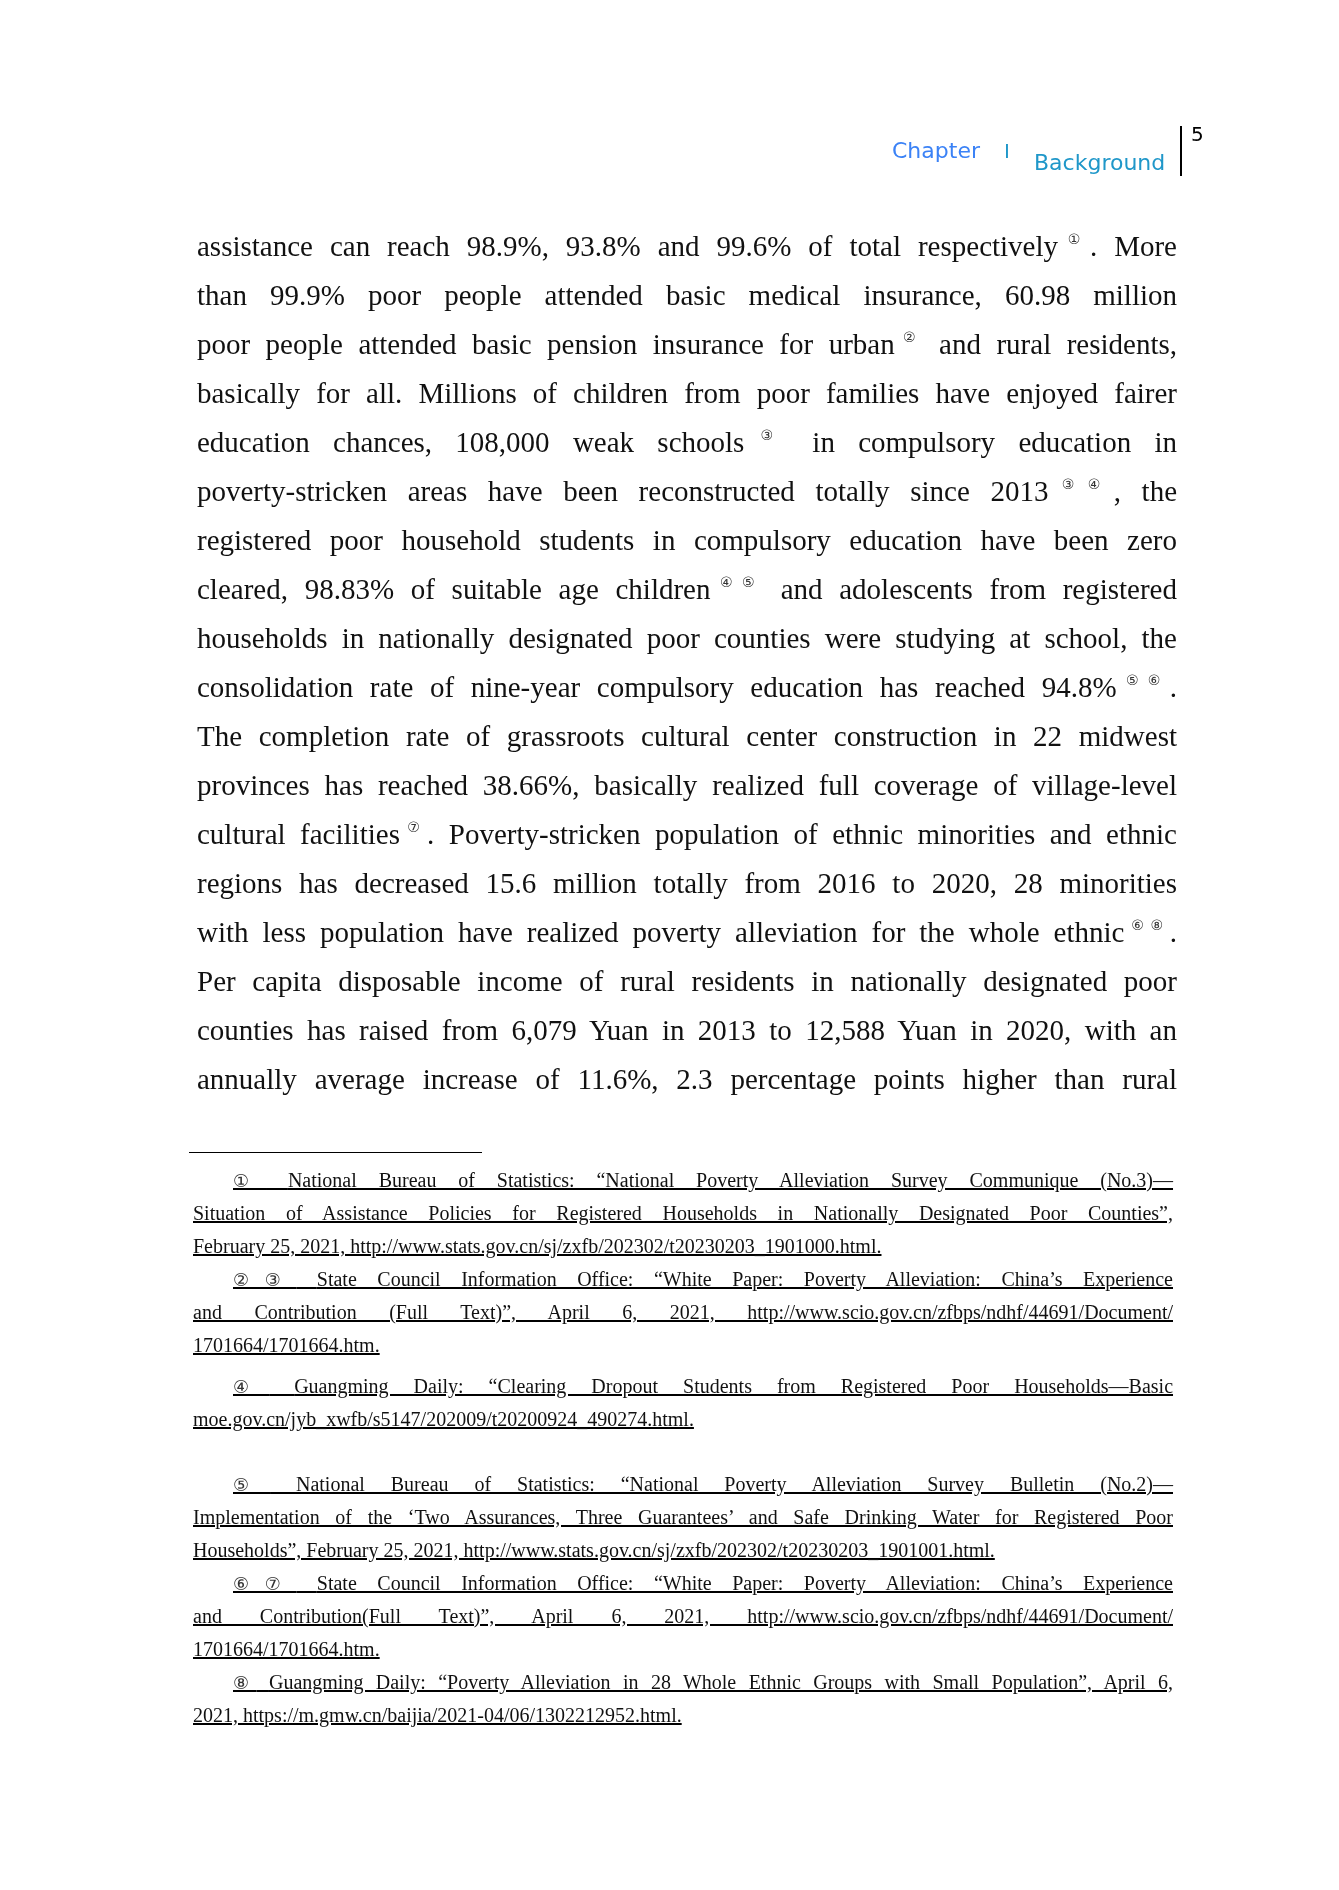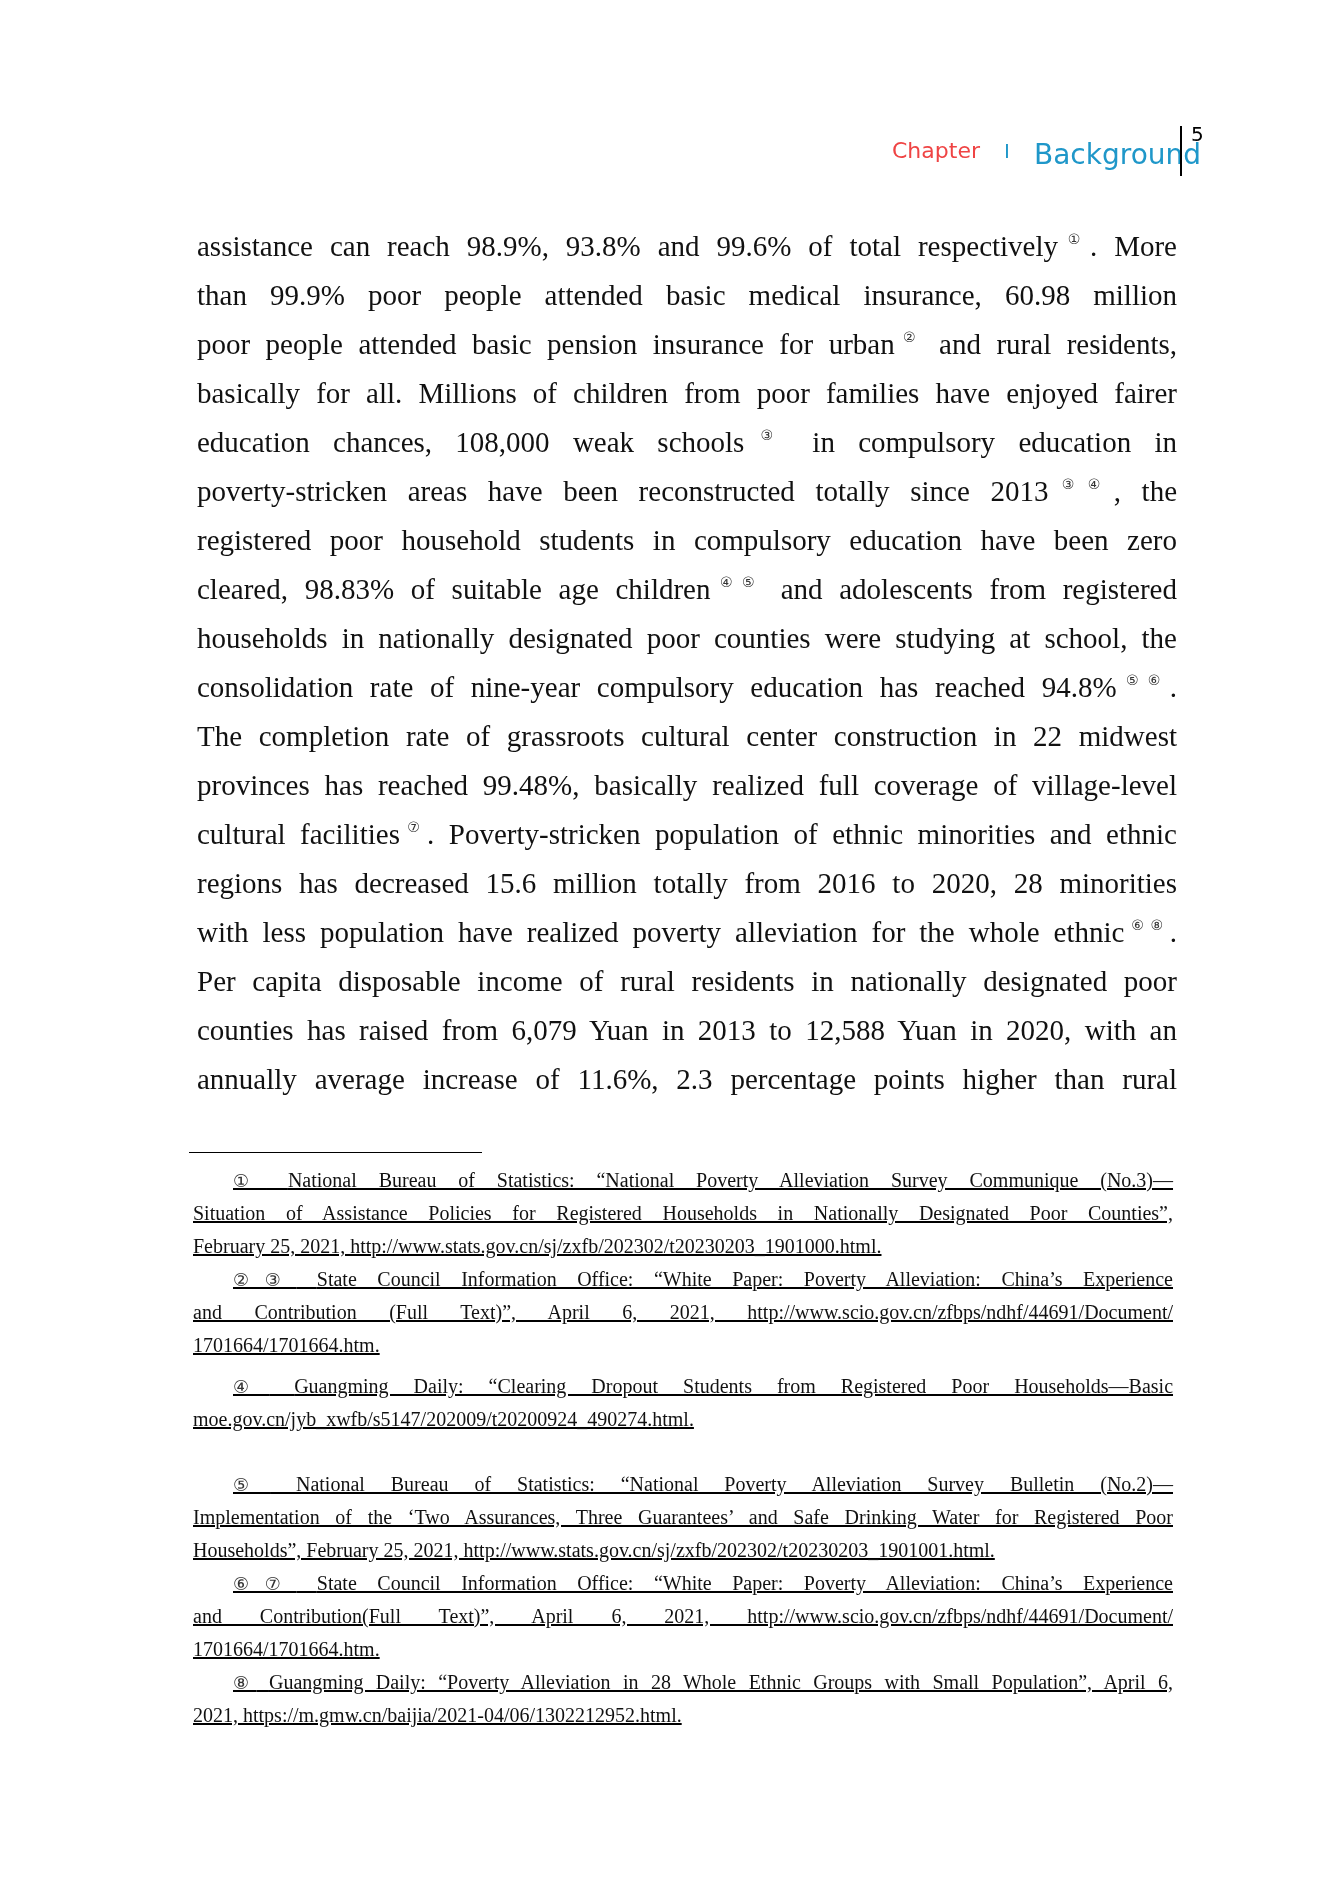--- a/index.html
+++ b/index.html
@@ -2,31 +2,31 @@
 <html><head>
   <meta charset="utf-8">
   <style>
     html, body { margin: 0; padding: 0; background: #ffffff; }
     body { width: 1339px; height: 1890px; position: relative; overflow: hidden; }
     .header {
       position: absolute; top: 134px; left: 0; width: 1339px; height: 40px;
     }
     .hdr-chapter {
       position: absolute; left: 892px; top: 0;
-      font-family: "DejaVu Sans", sans-serif; font-size: 22px; color: #ef4444;
+      font-family: "DejaVu Sans", sans-serif; font-size: 22px; color: #3b82f6;
       line-height: 34px;
     }
     .hdr-sep {
       position: absolute; left: 1004px; top: 0;
       font-family: "DejaVu Sans", sans-serif; font-size: 20px; color: #1f97c9;
       line-height: 34px;
     }
     .hdr-section {
-      position: absolute; left: 1034px; top: 4px;
-      font-family: "DejaVu Sans", sans-serif; font-size: 28px; color: #1f97c9;
+      position: absolute; left: 1034px; top: 12px;
+      font-family: "DejaVu Sans", sans-serif; font-size: 22px; color: #1f97c9;
       line-height: 34px;
     }
     .hdr-rule {
       position: absolute; left: 1180px; top: -8px; width: 2px; height: 50px; background: #000;
     }
     .hdr-page {
       position: absolute; left: 1191px; top: -12px;
       font-family: "DejaVu Sans", sans-serif; font-size: 20px; color: #000;
     }
     .body-text {
@@ -72,21 +72,21 @@
     <div class="line"><span>than 99.9% poor people attended basic medical insurance, 60.98 million</span></div>
     <div class="line"><span>poor people attended basic pension insurance for urban</span><sup class="fn">②</sup><span> and rural residents,</span></div>
     <div class="line"><span>basically for all. Millions of children from poor families have enjoyed fairer</span></div>
     <div class="line"><span>education chances, 108,000 weak schools</span><sup class="fn">③</sup><span> in compulsory education in</span></div>
     <div class="line"><span>poverty-stricken areas have been reconstructed totally since 2013</span><sup class="fn">③④</sup><span>, the</span></div>
     <div class="line"><span>registered poor household students in compulsory education have been zero</span></div>
     <div class="line"><span>cleared, 98.83% of suitable age children</span><sup class="fn">④⑤</sup><span> and adolescents from registered</span></div>
     <div class="line"><span>households in nationally designated poor counties were studying at school, the</span></div>
     <div class="line"><span>consolidation rate of nine-year compulsory education has reached 94.8%</span><sup class="fn">⑤⑥</sup><span>.</span></div>
     <div class="line"><span>The completion rate of grassroots cultural center construction in 22 midwest</span></div>
-    <div class="line"><span>provinces has reached 99.48%, basically realized full coverage of village-level</span></div>
+    <div class="line"><span>provinces has reached 38.66%, basically realized full coverage of village-level</span></div>
     <div class="line"><span>cultural facilities</span><sup class="fn">⑦</sup><span>. Poverty-stricken population of ethnic minorities and ethnic</span></div>
     <div class="line"><span>regions has decreased 15.6 million totally from 2016 to 2020, 28 minorities</span></div>
     <div class="line"><span>with less population have realized poverty alleviation for the whole ethnic</span><sup class="fn">⑥⑧</sup><span>.</span></div>
     <div class="line"><span>Per capita disposable income of rural residents in nationally designated poor</span></div>
     <div class="line"><span>counties has raised from 6,079 Yuan in 2013 to 12,588 Yuan in 2020, with an</span></div>
     <div class="line last"><span>annually average increase of 11.6%, 2.3 percentage points higher than rural</span></div>
   </div>
 
 <div class="fn-rule"></div>
 

